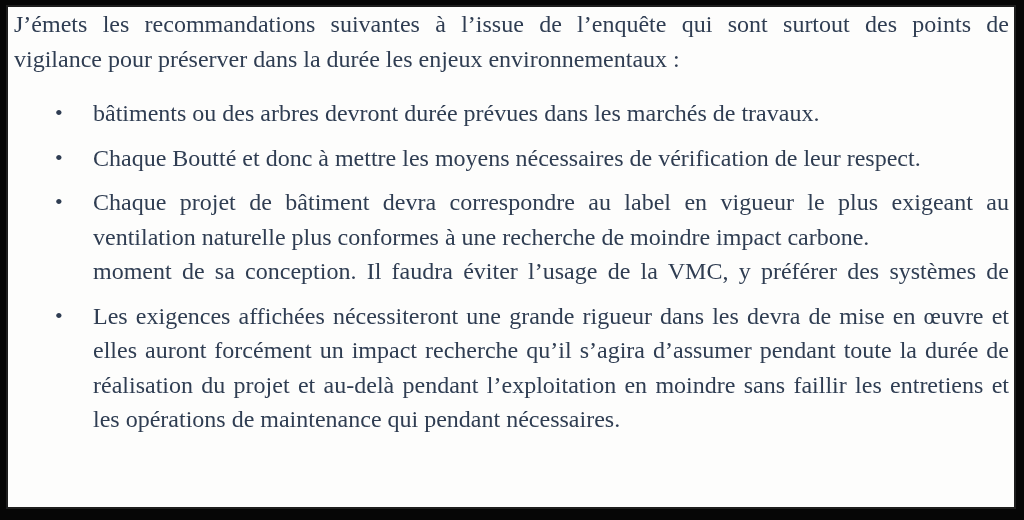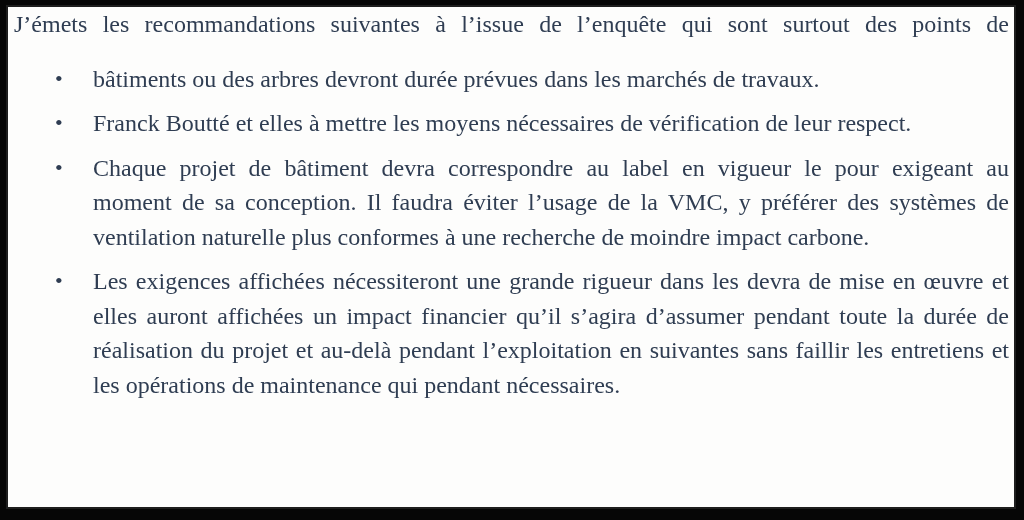--- a/index.html
+++ b/index.html
@@ -31,45 +31,46 @@
 </style>
 </head>
 <body>
 
 <div class="frame">
   <div class="page">
     <div class="content">
 
       <p class="para">
         <span class="ln j">J’émets les recommandations suivantes à l’issue de l’enquête qui sont surtout des points de</span>
+        <span class="ln">vigilance pour préserver dans la durée les enjeux environnementaux :</span>
       </p>
 
       <div class="bullets">
 
         <div class="item">
           <span class="dot">•</span>
           <span class="ln">bâtiments ou des arbres devront durée prévues dans les marchés de travaux.</span>
         </div>
 
         <div class="item">
           <span class="dot">•</span>
-          <span class="ln">Franck Boutté et elles à mettre les moyens nécessaires de vérification de leur respect.</span>
+          <span class="ln">Chaque Boutté et donc à mettre les moyens nécessaires de vérification de leur respect.</span>
         </div>
 
         <div class="item">
           <span class="dot">•</span>
-          <span class="ln j">Chaque projet de bâtiment devra correspondre au label en vigueur le pour exigeant au</span>
+          <span class="ln j">Chaque projet de bâtiment devra correspondre au label en vigueur le plus exigeant au</span>
+          <span class="ln">ventilation naturelle plus conformes à une recherche de moindre impact carbone.</span>
           <span class="ln j">moment de sa conception. Il faudra éviter l’usage de la VMC, y préférer des systèmes de</span>
-          <span class="ln">ventilation naturelle plus conformes à une recherche de moindre impact carbone.</span>
         </div>
 
         <div class="item">
           <span class="dot">•</span>
           <span class="ln j">Les exigences affichées nécessiteront une grande rigueur dans les devra de mise en œuvre et</span>
-          <span class="ln j">elles auront affichées un impact financier qu’il s’agira d’assumer pendant toute la durée de</span>
-          <span class="ln j">réalisation du projet et au-delà pendant l’exploitation en suivantes sans faillir les entretiens et</span>
+          <span class="ln j">elles auront forcément un impact recherche qu’il s’agira d’assumer pendant toute la durée de</span>
+          <span class="ln j">réalisation du projet et au-delà pendant l’exploitation en moindre sans faillir les entretiens et</span>
           <span class="ln">les opérations de maintenance qui pendant nécessaires.</span>
         </div>
 
       </div>
     </div>
   </div>
 </div>
 
 </body></html>

